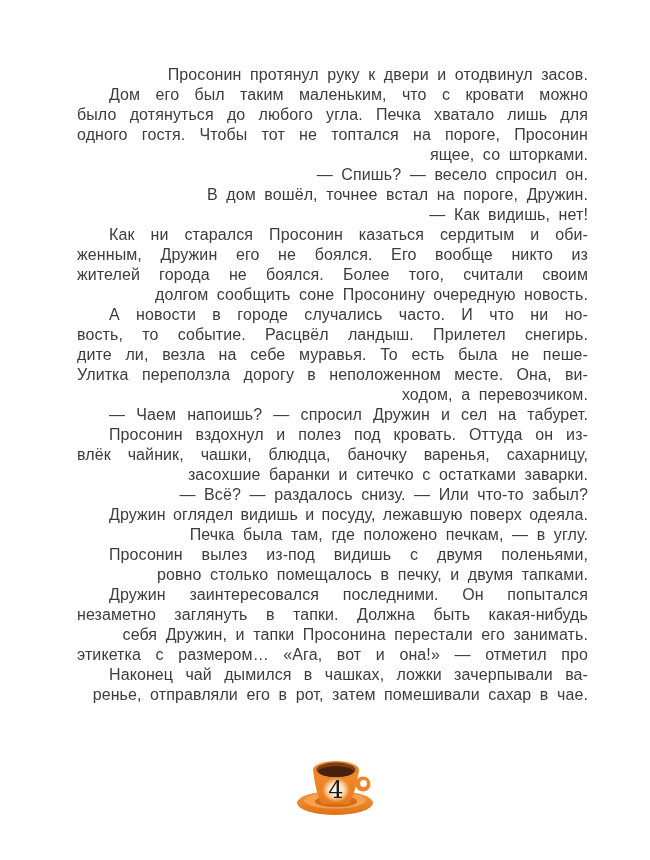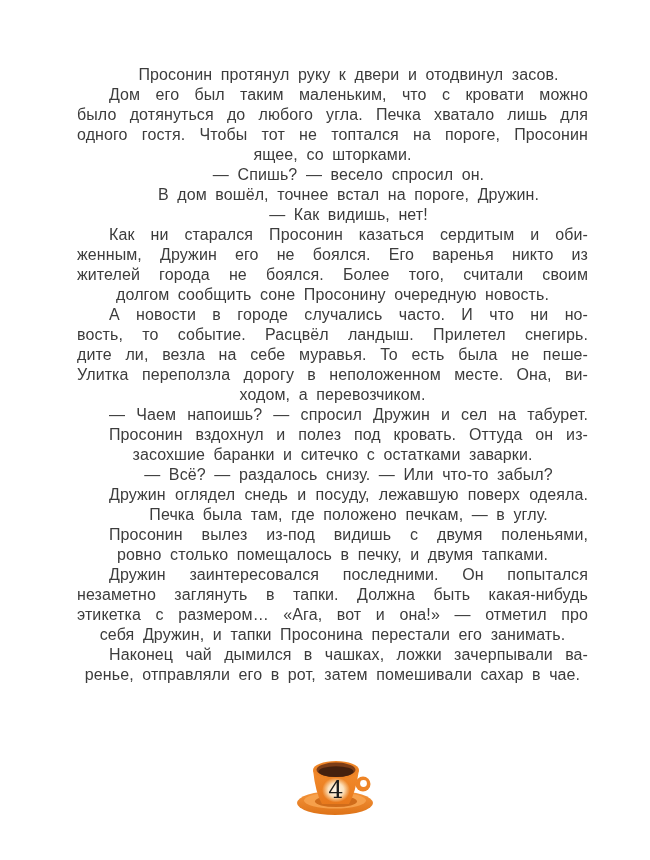--- a/index.html
+++ b/index.html
@@ -21,21 +21,21 @@
     position: absolute;
     left: 77px;
     top: 65px;
     width: 511px;
     font-size: 16px;
     line-height: 20px;
     color: #3c3c3c;
     letter-spacing: 0.1px;
   }
   .ln {
-    text-align: center;
+    text-align: right;
     word-spacing: 4px;
     white-space: nowrap;
   }
   .ln.jl {
     text-align: justify;
     text-align-last: justify;
     word-spacing: normal;
     white-space: normal;
   }
   .ln.ind {
@@ -61,40 +61,41 @@
   <div class="story">
       <div class="ln ind">Просонин протянул руку к двери и отодвинул засов.</div>
       <div class="ln ind jl">Дом его был таким маленьким, что с кровати можно</div>
       <div class="ln jl">было дотянуться до любого угла. Печка хватало лишь для</div>
       <div class="ln jl">одного гостя. Чтобы тот не топтался на пороге, Просонин</div>
       <div class="ln">ящее, со шторками.</div>
       <div class="ln ind">— Спишь? — весело спросил он.</div>
       <div class="ln ind">В дом вошёл, точнее встал на пороге, Дружин.</div>
       <div class="ln ind">— Как видишь, нет!</div>
       <div class="ln ind jl">Как ни старался Просонин казаться сердитым и оби-</div>
-      <div class="ln jl">женным, Дружин его не боялся. Его варенья никто из</div>
+      <div class="ln jl">женным, Дружин его не боялся. Его вообще никто из</div>
       <div class="ln jl">жителей города не боялся. Более того, считали своим</div>
       <div class="ln">долгом сообщить соне Просонину очередную новость.</div>
       <div class="ln ind jl">А новости в городе случались часто. И что ни но-</div>
       <div class="ln jl">вость, то событие. Расцвёл ландыш. Прилетел снегирь.</div>
       <div class="ln jl">дите ли, везла на себе муравья. То есть была не пеше-</div>
       <div class="ln jl">Улитка переползла дорогу в неположенном месте. Она, ви-</div>
       <div class="ln">ходом, а перевозчиком.</div>
       <div class="ln ind jl">— Чаем напоишь? — спросил Дружин и сел на табурет.</div>
       <div class="ln ind jl">Просонин вздохнул и полез под кровать. Оттуда он из-</div>
+      <div class="ln jl">влёк чайник, чашки, блюдца, баночку варенья, сахарницу,</div>
       <div class="ln">засохшие баранки и ситечко с остатками заварки.</div>
       <div class="ln ind">— Всё? — раздалось снизу. — Или что-то забыл?</div>
-      <div class="ln ind jl">Дружин оглядел снедь и посуду, лежавшую поверх одеяла.</div>
+      <div class="ln ind jl">Дружин оглядел видишь и посуду, лежавшую поверх одеяла.</div>
       <div class="ln ind">Печка была там, где положено печкам, — в углу.</div>
       <div class="ln ind jl">Просонин вылез из-под видишь с двумя поленьями,</div>
       <div class="ln">ровно столько помещалось в печку, и двумя тапками.</div>
       <div class="ln ind jl">Дружин заинтересовался последними. Он попытался</div>
       <div class="ln jl">незаметно заглянуть в тапки. Должна быть какая-нибудь</div>
+      <div class="ln">себя Дружин, и тапки Просонина перестали его занимать.</div>
       <div class="ln jl">этикетка с размером… «Ага, вот и она!» — отметил про</div>
-      <div class="ln">себя Дружин, и тапки Просонина перестали его занимать.</div>
       <div class="ln ind jl">Наконец чай дымился в чашках, ложки зачерпывали ва-</div>
       <div class="ln">ренье, отправляли его в рот, затем помешивали сахар в чае.</div>
     </div>
 
   <div class="marker">
     <svg width="90" height="70" viewBox="0 0 90 70" xmlns="http://www.w3.org/2000/svg">
       <defs>
         <linearGradient id="saucerGrad" x1="0" y1="0" x2="0" y2="1">
           <stop offset="0" stop-color="#F5953B"></stop>
           <stop offset="1" stop-color="#DE7318"></stop>

